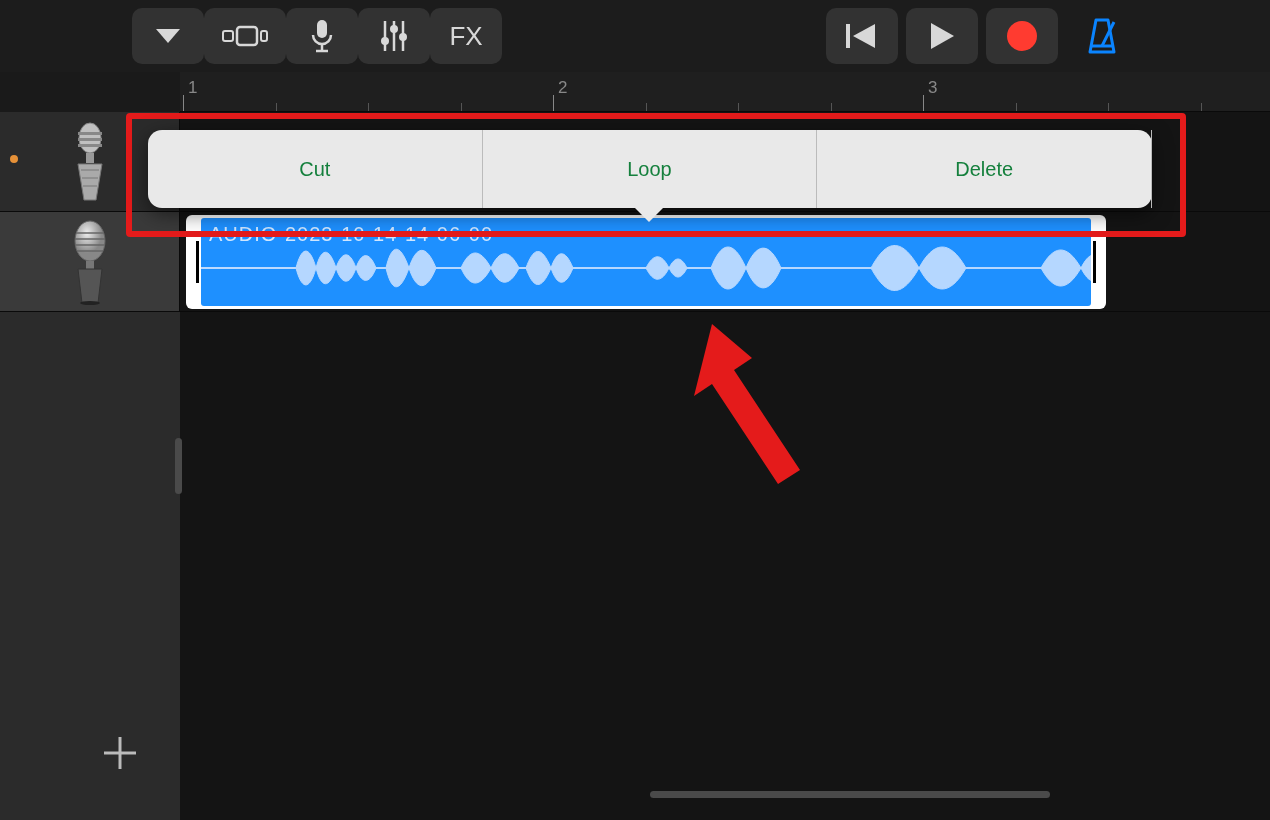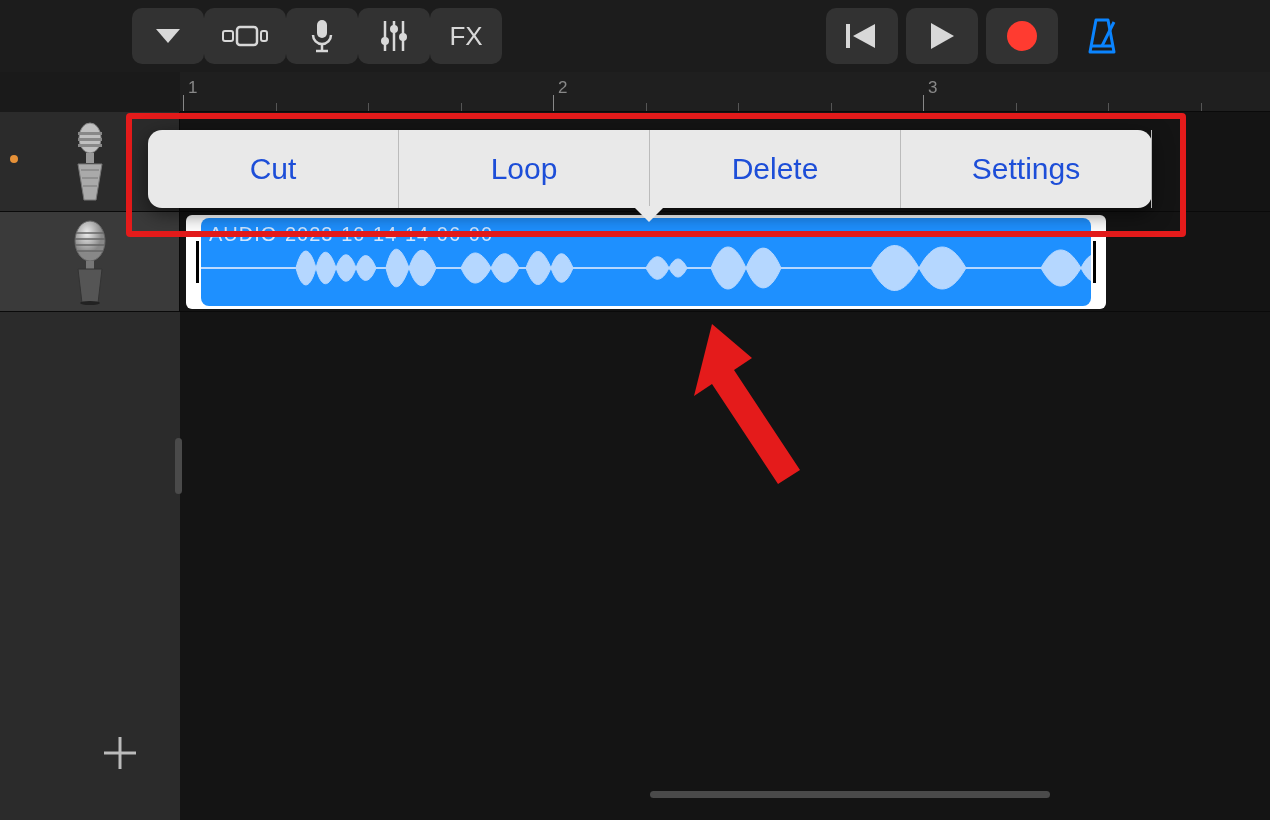--- a/index.html
+++ b/index.html
@@ -114,21 +114,21 @@
   background: #fff;
   border-radius: 6px;
   padding: 2px 8px;
   display: flex;
   align-items: center;
 }
 .clip-inner {
   flex: 1;
   height: 88px;
   background: #1e90ff;
-  border-radius: 8px;
+  border-radius: 3px;
   position: relative;
   overflow: hidden;
 }
 .clip-label {
   position: absolute;
   top: 5px;
   left: 8px;
   color: #cfe6ff;
   font-size: 20px;
   letter-spacing: 1px;
@@ -152,22 +152,22 @@
   border-radius: 14px;
   display: flex;
   box-shadow: 0 6px 20px rgba(0,0,0,0.5);
   z-index: 10;
 }
 .context-item {
   flex: 1;
   display: flex;
   align-items: center;
   justify-content: center;
-  font-size: 30px;
-  color: #1d4ed8;
+  font-size: 20px;
+  color: #15803d;
   border-right: 1px solid #bbb;
 }
 .context-item:last-child { border-right: none; }
 .context-pointer {
   position: absolute;
   bottom: -14px;
   left: 485px;
   width: 0; height: 0;
   border-left: 16px solid transparent;
   border-right: 16px solid transparent;
@@ -384,21 +384,20 @@
 
 <div class="sidebar-fill"></div>
 <div class="content-area"></div>
 
 <div class="highlight-box"></div>
 
 <div class="context-menu">
   <div class="context-item">Cut</div>
   <div class="context-item">Loop</div>
   <div class="context-item">Delete</div>
-  <div class="context-item">Settings</div>
   <div class="context-pointer"></div>
 </div>
 
 <svg class="annot-arrow" width="140" height="160" viewBox="0 0 140 160">
   <polygon points="32,0 72,34 54,46 120,146 98,160 32,60 14,72" fill="#e41b1b"></polygon>
 </svg>
 
 <div class="vscroll"></div>
 <div class="hscroll"></div>
 

